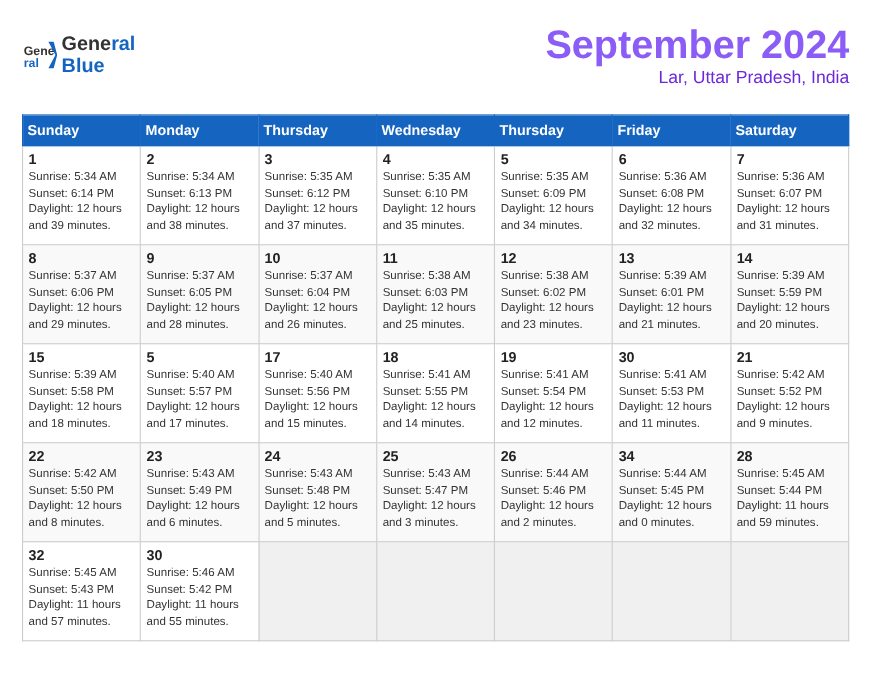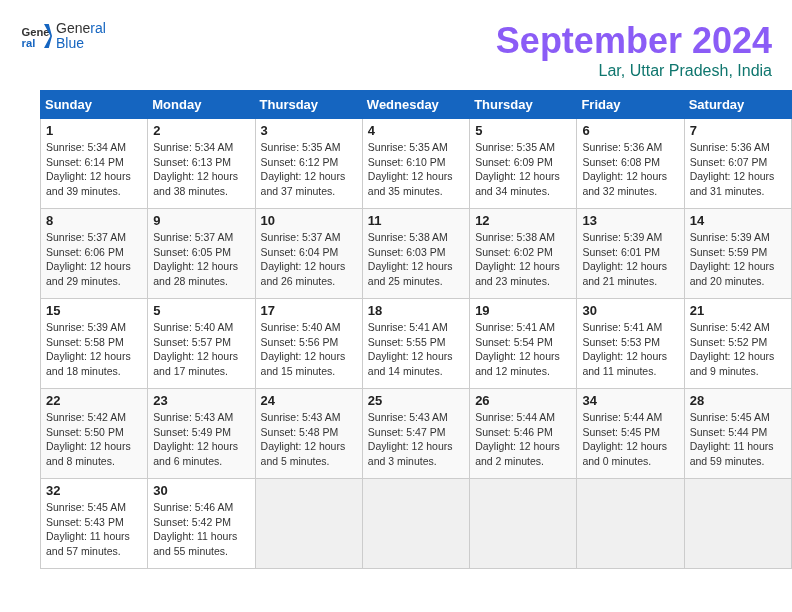--- a/index.html
+++ b/index.html
@@ -6,58 +6,57 @@
     body {
       font-family: Arial, sans-serif;
       background: #fff;
       width: 792px;
       min-height: 612px;
       padding: 20px;
     }
     .header {
       display: flex;
       justify-content: space-between;
-      align-items: flex-start;
-      margin-bottom: 10px;
+      align-items: center;
+      margin-bottom: 24px;
     }
     .logo {
       display: flex;
       align-items: center;
       gap: 4px;
     }
     .logo-text {
-      font-size: 14px;
-      font-weight: normal;
+      font-size: 18px;
+      font-weight: bold;
       color: #333;
       line-height: 1.1;
     }
     .logo-text span {
       color: #1565c0;
     }
     .logo-icon {
       width: 32px;
       height: 32px;
     }
     .title-block {
       text-align: right;
     }
     .calendar-title {
       font-size: 36px;
       font-weight: bold;
       color: #8b5cf6;
     }
     .calendar-subtitle {
       font-size: 16px;
-      color: #0f766e;
+      color: #6d28d9;
     }
     table {
       width: 100%;
       border-collapse: collapse;
       font-size: 11px;
-      margin-left: 20px;
     }
     thead tr th {
       background-color: #1565c0;
       color: #fff;
       padding: 6px 4px;
       text-align: left;
       font-size: 13px;
       font-weight: bold;
       border: 1px solid #1565c0;
     }

